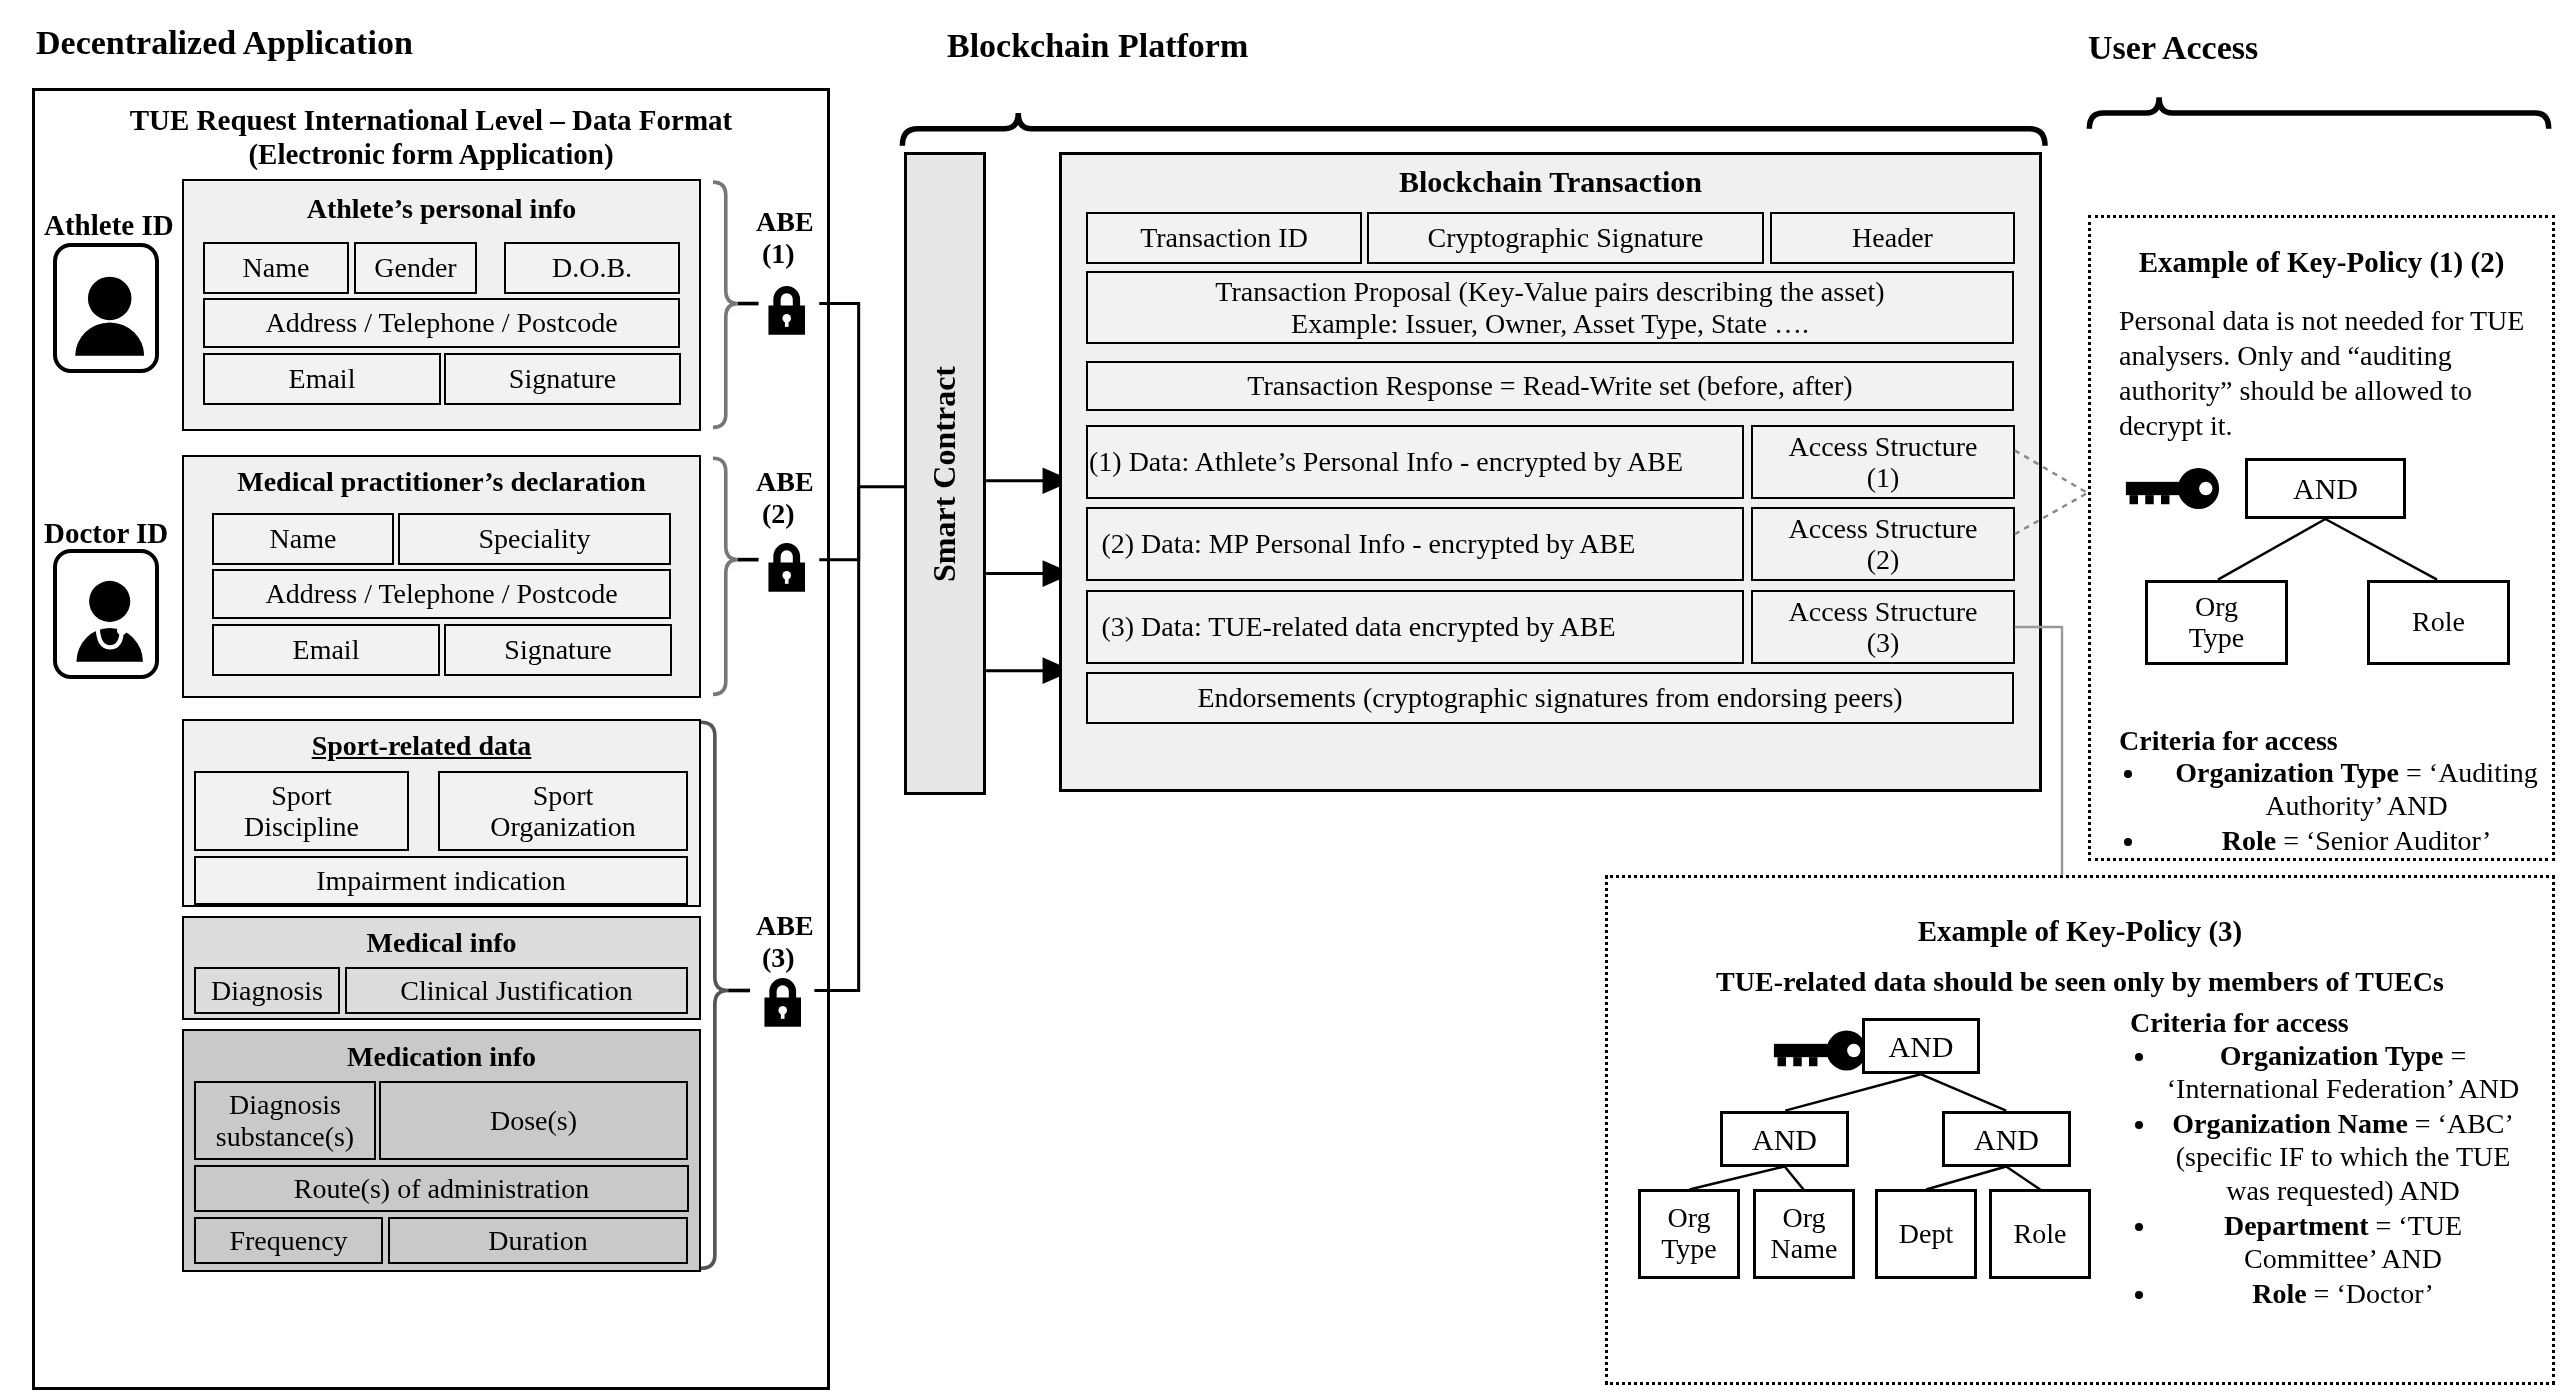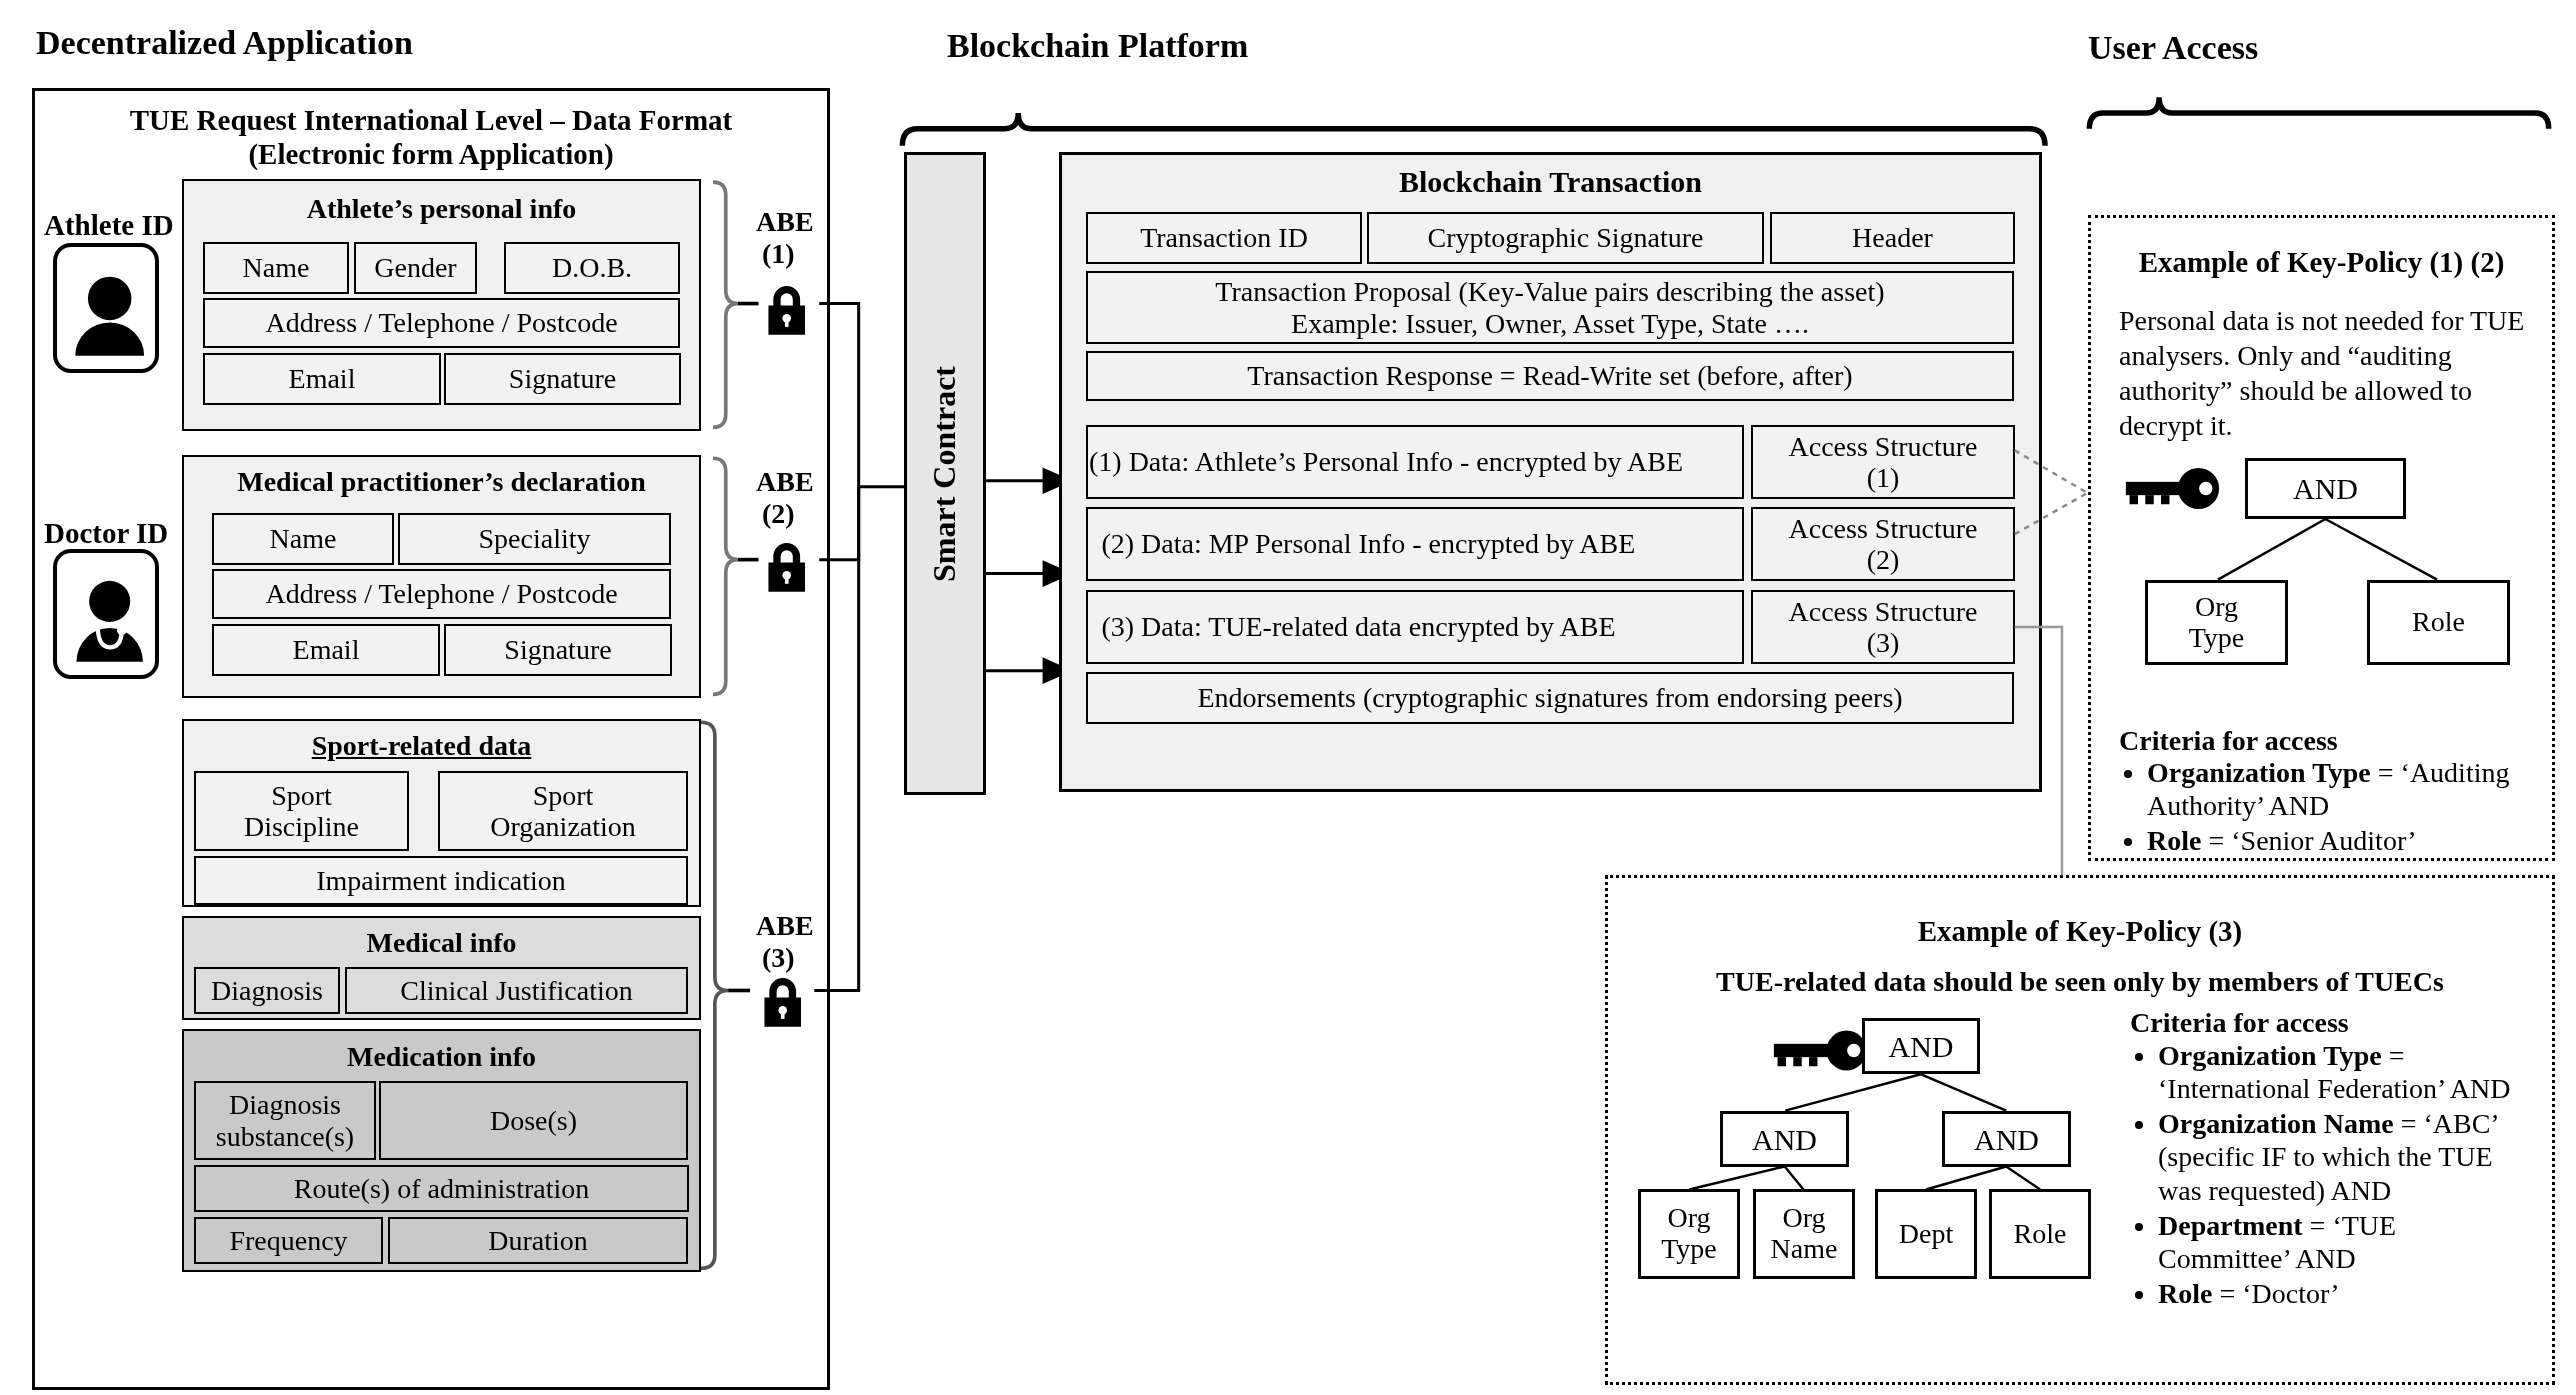--- a/index.html
+++ b/index.html
@@ -20,21 +20,21 @@
   .lbl{position:absolute;font-weight:bold;}
   .plain{position:absolute;}
   .outer{position:absolute;box-sizing:border-box;border:3px solid #000;background:#fff;}
   .dotted{position:absolute;box-sizing:border-box;border:3px dotted #000;background:#fff;}
   .tbox{position:absolute;box-sizing:border-box;border:3px solid #000;background:#fff;
         display:flex;align-items:center;justify-content:center;text-align:center;line-height:1.1;}
   svg{position:absolute;top:0;left:0;overflow:visible;}
   .f46{font-size:28px;} .f48{font-size:29px;} .f50{font-size:30px;}
   .f52{font-size:32px;} .f56{font-size:34px;}
   .b{font-weight:bold;}
-  ul.crit{margin:0;padding-left:28px;}
+  ul.crit{margin:0;padding-left:28px;text-align:center;}
   ul.crit li{margin:0 0 2.4px 0;}
 </style>
 </head>
 <body>
 
 <div class="lbl f56" style="left:36px;top:24px;">Decentralized Application</div>
 
 <div class="lbl f56" style="left:947px;top:27px;">Blockchain Platform</div>
 
 <div class="lbl f56" style="left:2088px;top:29px;">User Access</div>
@@ -187,21 +187,21 @@
 
 <div class="bx leaf f46" style="left:1086px;top:212px;width:276px;height:52px;">Transaction ID</div>
 <div class="bx leaf f46" style="left:1367px;top:212px;width:397px;height:52px;">Cryptographic Signature</div>
 <div class="bx leaf f46" style="left:1770px;top:212px;width:245px;height:52px;">Header</div>
 
 <div class="bx leaf f46" style="left:1086px;top:271px;width:928px;height:73px;flex-direction:column;">
   <span>Transaction Proposal (Key-Value pairs describing the asset)</span>
   <span>Example: Issuer, Owner, Asset Type, State ….</span>
 </div>
 
-<div class="bx leaf f46" style="left:1086px;top:351px;width:928px;height:50px;">Transaction Response = Read-Write set (before, after)</div>
+<div class="bx leaf f46" style="left:1086px;top:361px;width:928px;height:50px;">Transaction Response = Read-Write set (before, after)</div>
 
 <div class="bx leaf f46" style="left:1086px;top:425px;width:658px;height:74px;justify-content:flex-start;padding-left:1px;text-align:left;">(1) Data: Athlete’s Personal Info - encrypted by ABE</div>
 <div class="bx leaf f46" style="left:1751px;top:425px;width:264px;height:74px;flex-direction:column;">
   <span>Access Structure</span>
   <span>(1)</span>
 </div>
 
 <div class="bx leaf f46" style="left:1086px;top:507px;width:658px;height:74px;justify-content:flex-start;padding-left:13.4px;text-align:left;">(2) Data: MP Personal Info - encrypted by ABE</div>
 <div class="bx leaf f46" style="left:1751px;top:507px;width:264px;height:74px;flex-direction:column;">
   <span>Access Structure</span>

